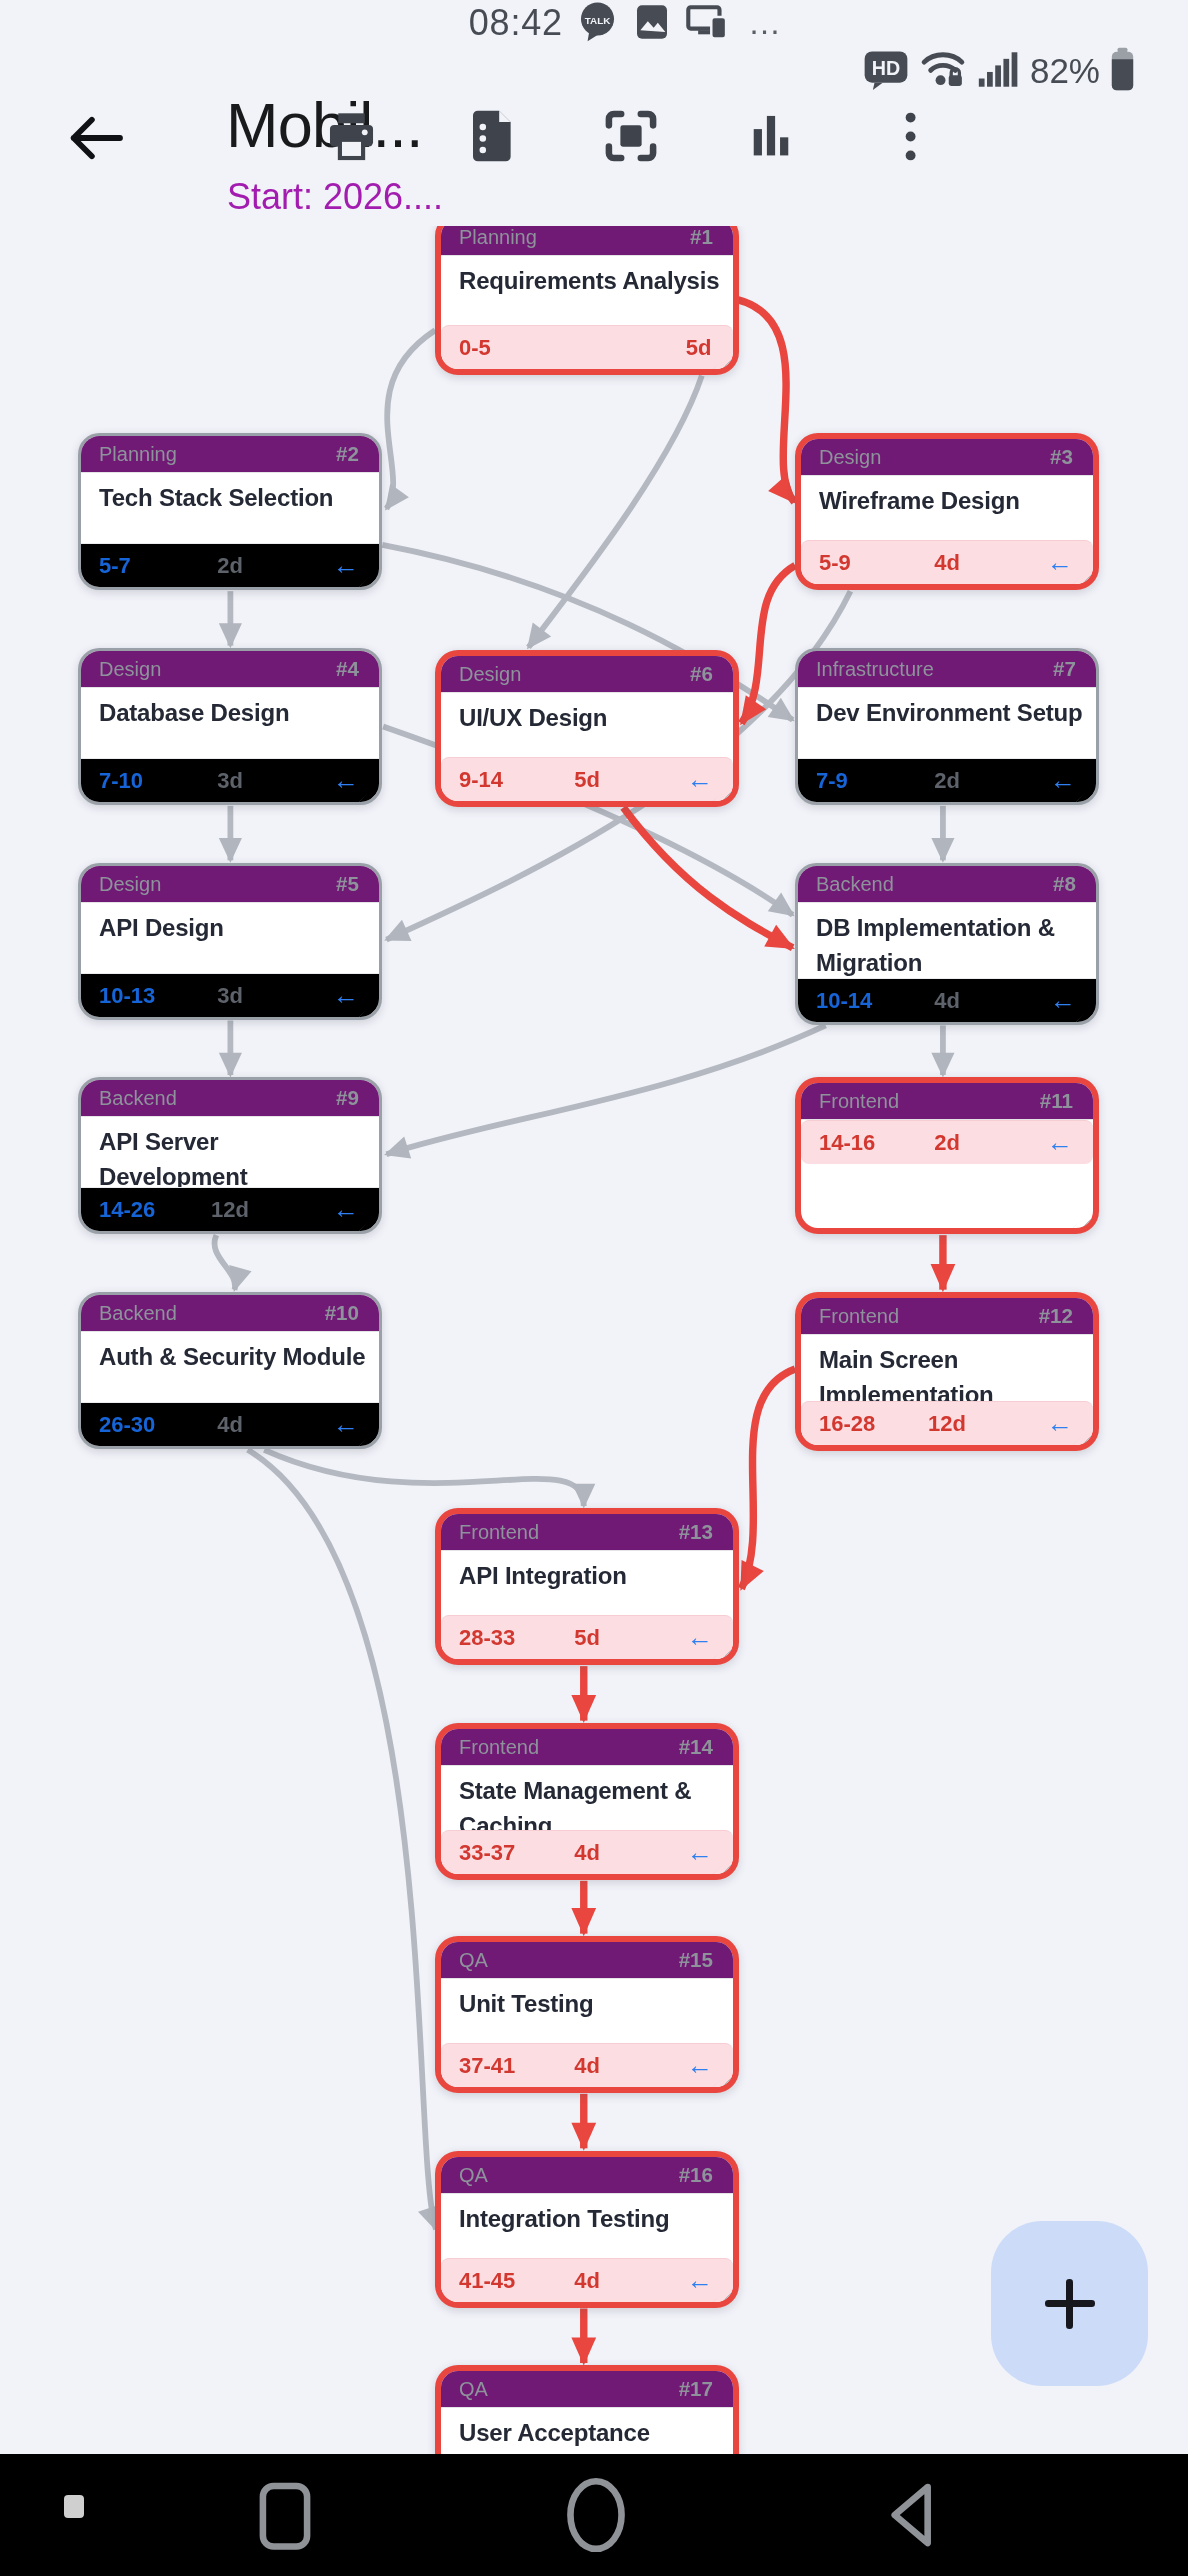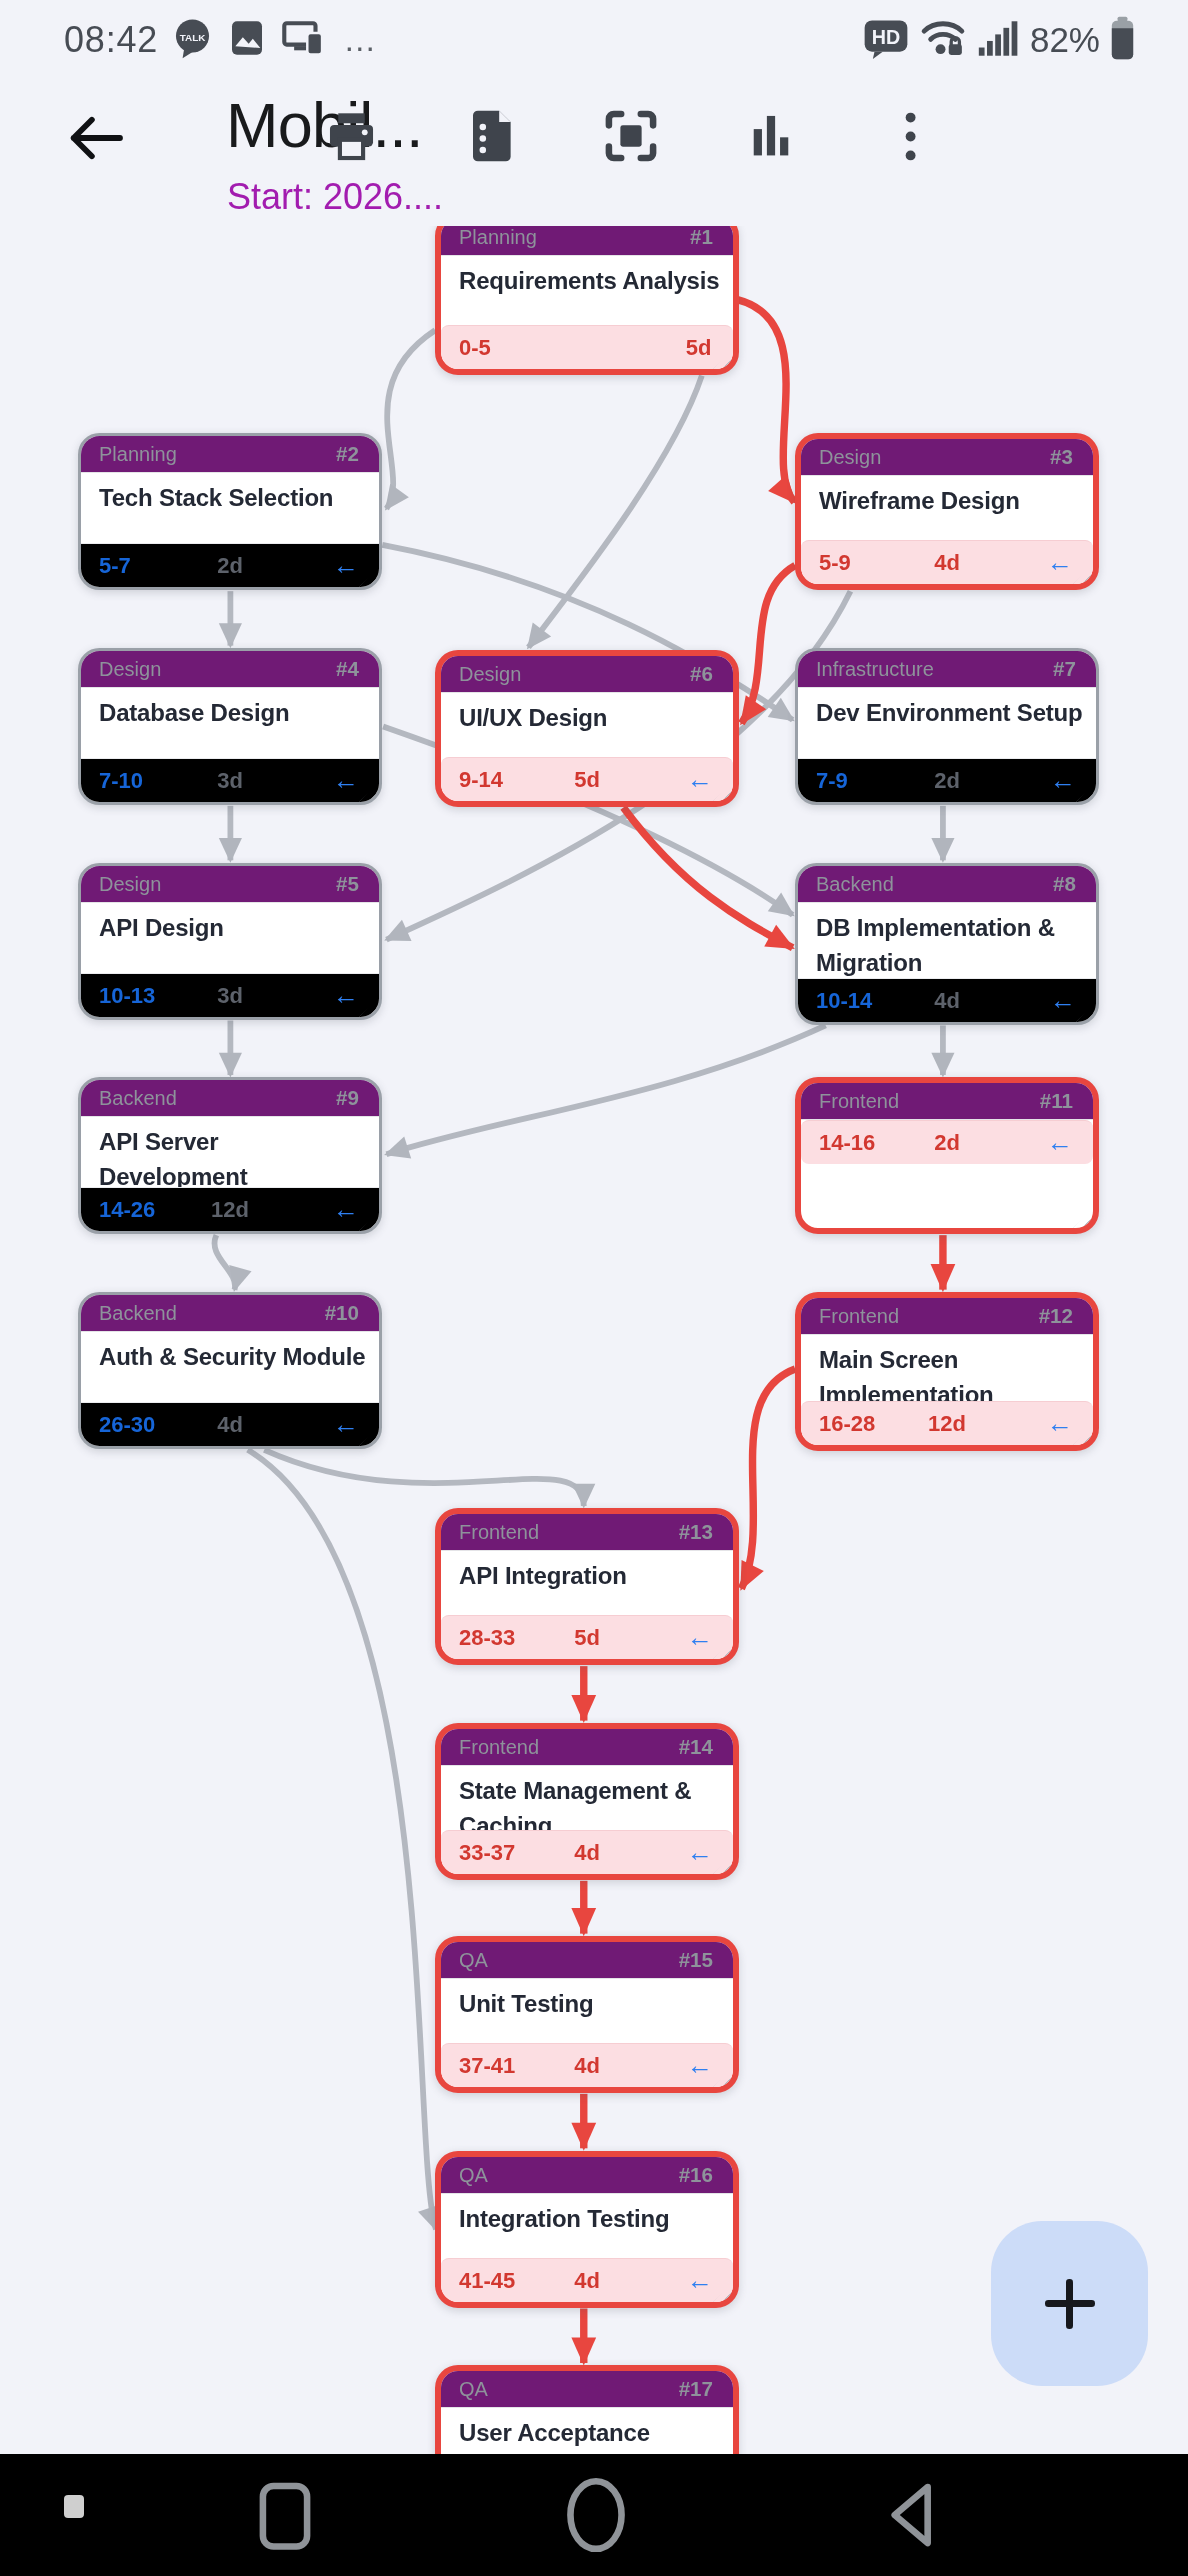--- a/index.html
+++ b/index.html
@@ -4,21 +4,21 @@
 <style>
   html,body{margin:0;padding:0;}
   body{
     width:1189px;height:2576px;position:relative;overflow:hidden;
     background:#f2f3f9;
     font-family:"Liberation Sans","DejaVu Sans",sans-serif;
     -webkit-font-smoothing:antialiased;
   }
   
   .statusbar{position:absolute;top:0;left:0;width:1189px;height:79px;
-    display:flex;align-items:center;color:#474c54;}
+    display:flex;align-items:center;color:#474c54;flex-direction:column;}
   .sb-left{display:flex;align-items:center;gap:13.2px;padding-left:64px;}
   .sb-time{font-size:36px;font-weight:400;letter-spacing:0.8px;}
   .sb-right{display:flex;align-items:center;gap:10px;margin-left:auto;padding-right:54px;}
   .sb-pct{font-size:35px;}
   .sb-dots{font-size:33px;color:#5a5f66;letter-spacing:3.3px;margin-left:3.3px;}
   
   .appbar{position:absolute;top:79px;left:16px;width:965px;height:149px;}
   .back-btn{position:absolute;left:51px;top:35px;width:58px;height:48px;}
   .ab-title{position:absolute;left:210px;top:10px;font-size:63px;color:#191a1c;font-weight:500;letter-spacing:-0.8px;}
   .ab-sub{position:absolute;left:211px;top:97px;font-size:36px;color:#a21caf;font-weight:400;}

